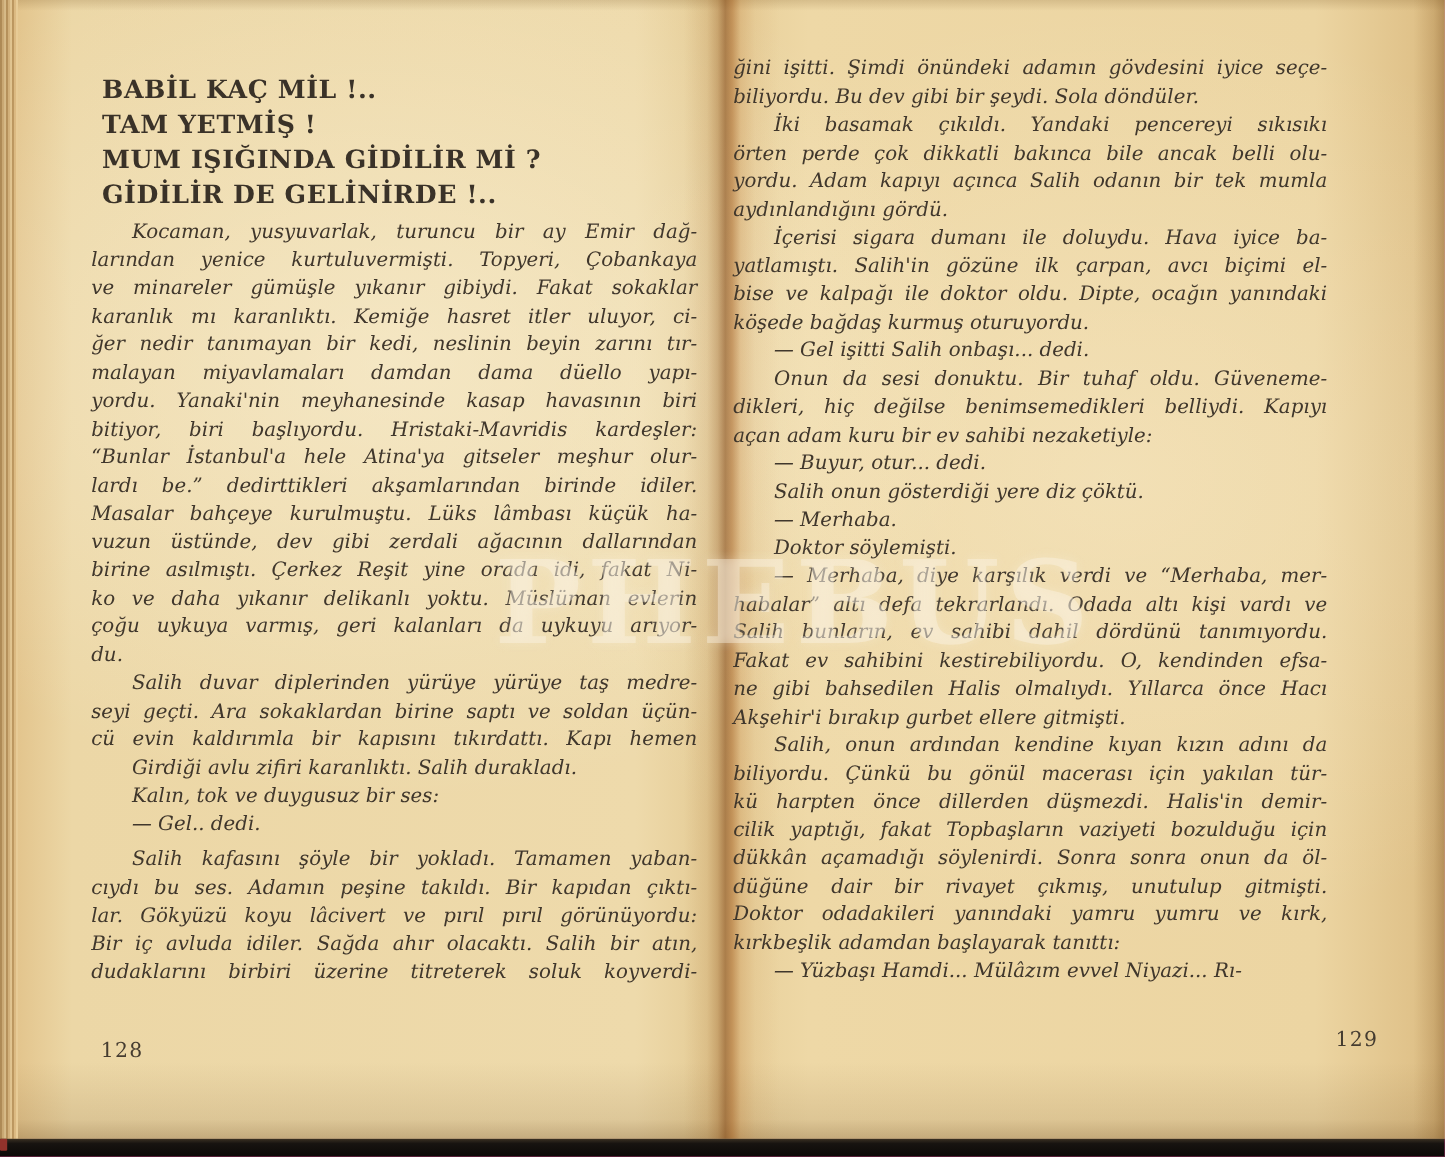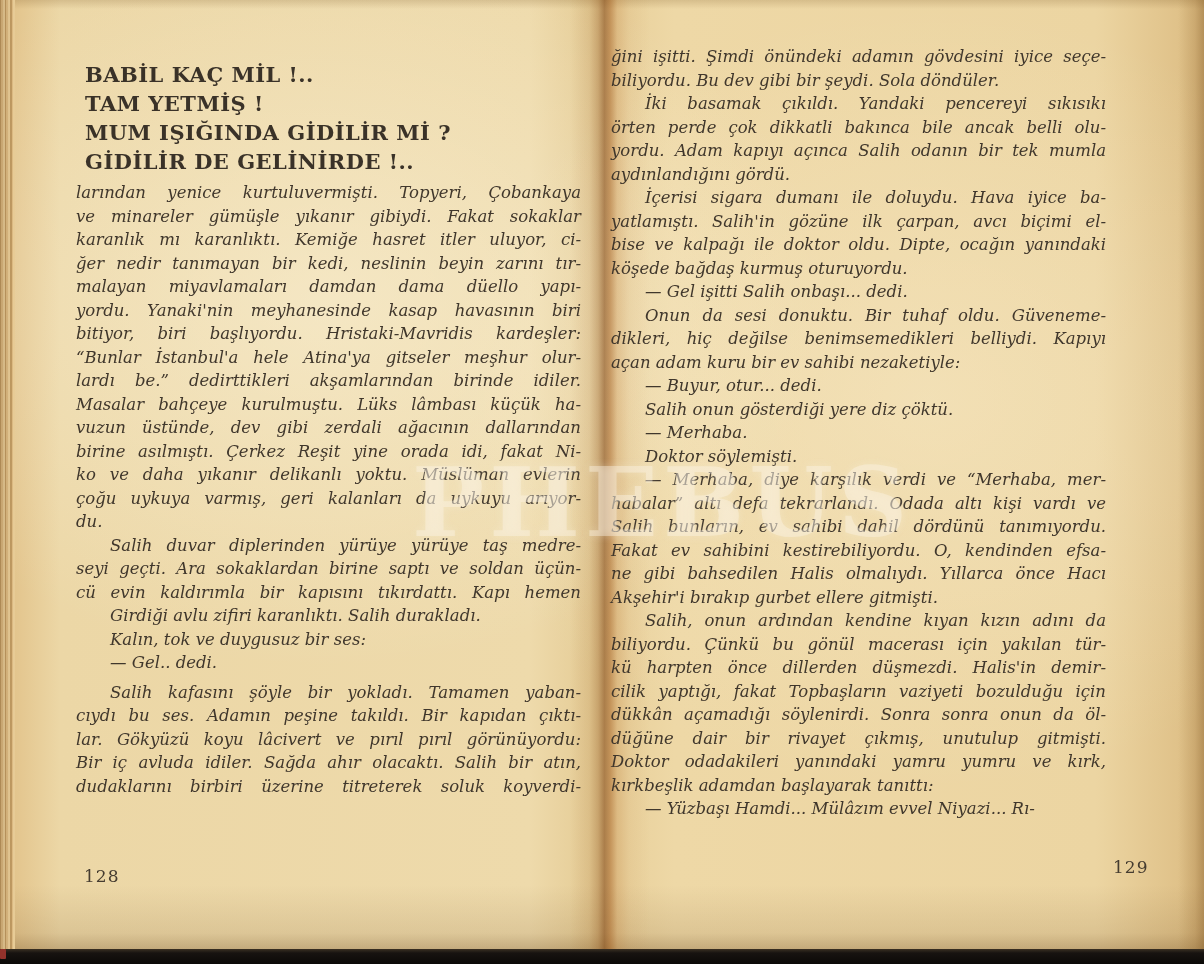--- a/index.html
+++ b/index.html
@@ -84,20 +84,21 @@
 
   <div class="heading" id="left-heading">
       <div class="hline">BABİL KAÇ MİL !..</div>
       <div class="hline">TAM YETMİŞ !</div>
       <div class="hline">MUM IŞIĞINDA GİDİLİR Mİ ?</div>
       <div class="hline">GİDİLİR DE GELİNİRDE !..</div>
     </div>
 
   <div class="page-text" id="left-body">
       <div class="blk">
+        <div class="ln j ind">Kocaman, yusyuvarlak, turuncu bir ay Emir dağ-</div>
         <div class="ln j">larından yenice kurtuluvermişti. Topyeri, Çobankaya</div>
         <div class="ln j">ve minareler gümüşle yıkanır gibiydi. Fakat sokaklar</div>
         <div class="ln j">karanlık mı karanlıktı. Kemiğe hasret itler uluyor, ci-</div>
         <div class="ln j">ğer nedir tanımayan bir kedi, neslinin beyin zarını tır-</div>
         <div class="ln j">malayan miyavlamaları damdan dama düello yapı-</div>
         <div class="ln j">yordu. Yanaki'nin meyhanesinde kasap havasının biri</div>
         <div class="ln j">bitiyor, biri başlıyordu. Hristaki-Mavridis kardeşler:</div>
         <div class="ln j">“Bunlar İstanbul'a hele Atina'ya gitseler meşhur olur-</div>
         <div class="ln j">lardı be.” dedirttikleri akşamlarından birinde idiler.</div>
         <div class="ln j">Masalar bahçeye kurulmuştu. Lüks lâmbası küçük ha-</div>

